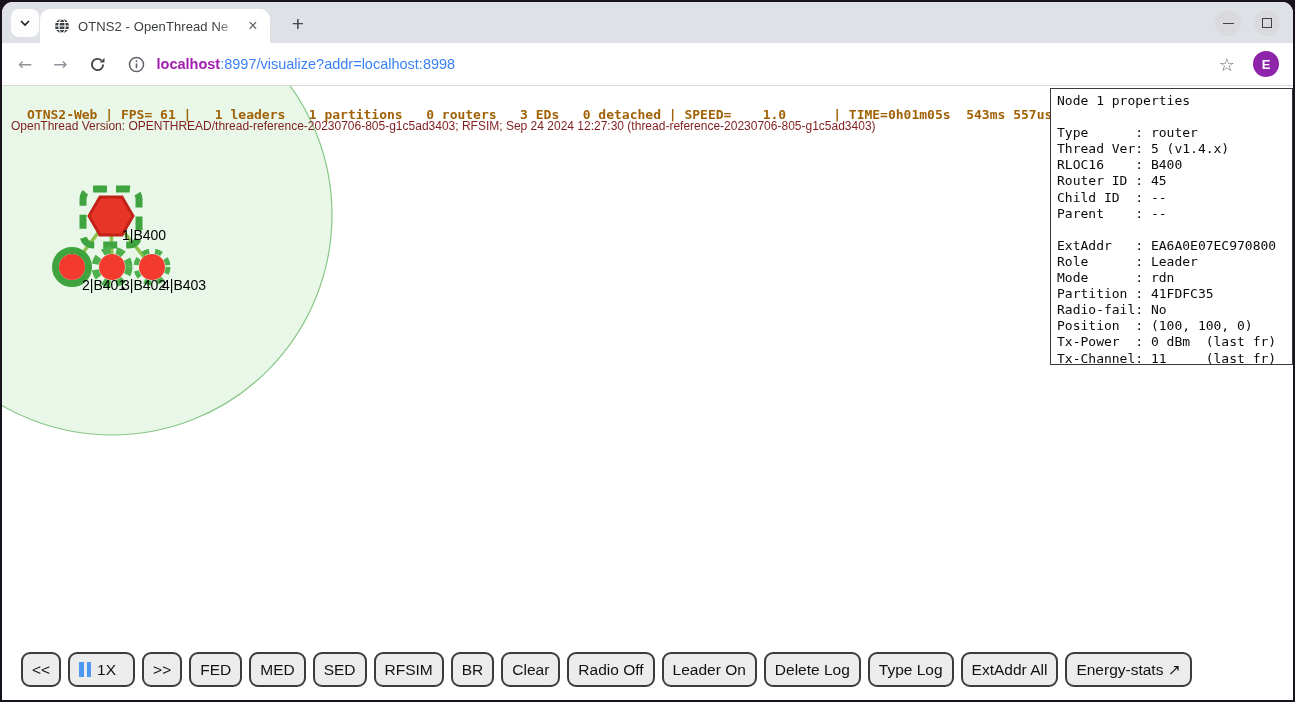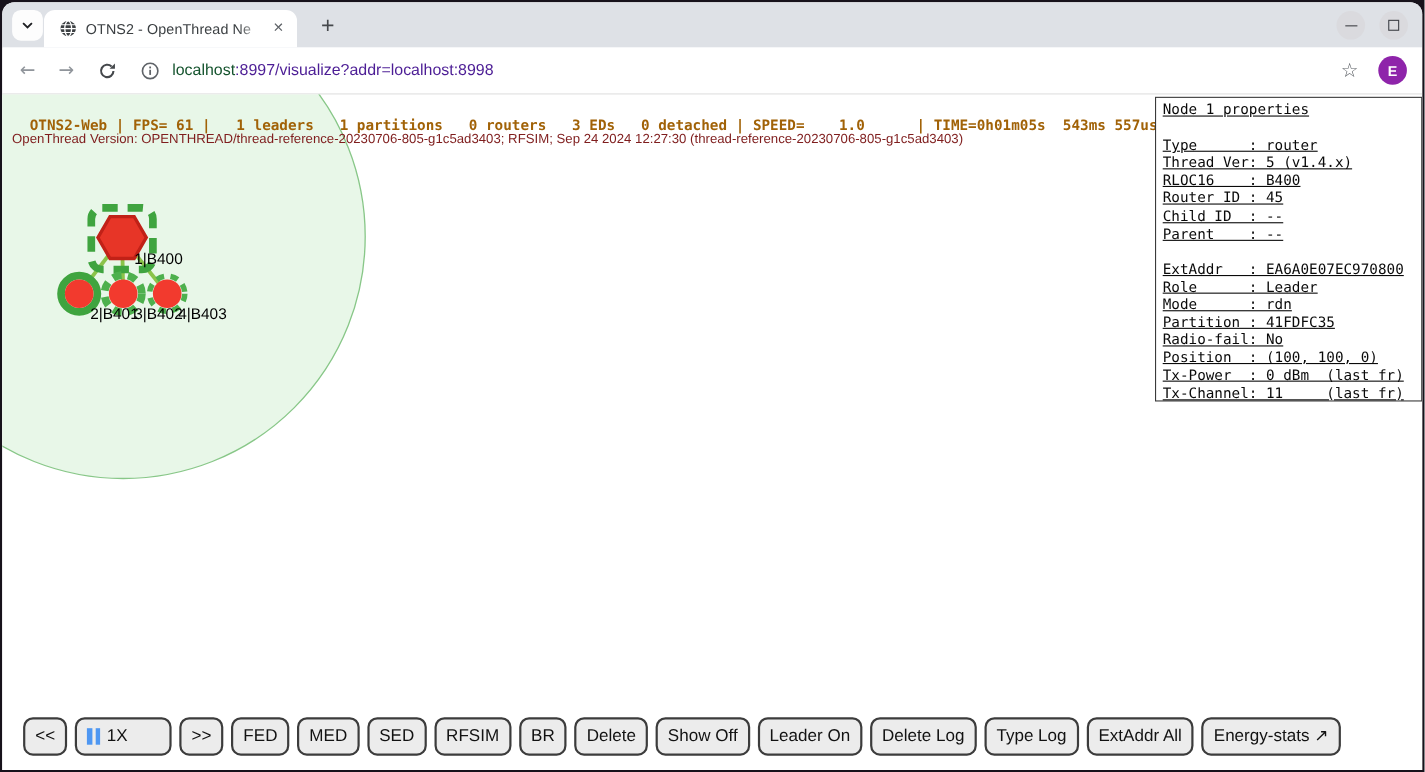--- a/index.html
+++ b/index.html
@@ -53,22 +53,22 @@
   
   .toolbar {
     height: 43px; background: #fff; display: flex; align-items: center;
     padding: 0 14px 0 16px; border-bottom: 1px solid #d8d8d8;
   }
   .navicon { font-size: 17px; color: #90959b; margin-right: 21px; cursor: pointer;
     font-family: "DejaVu Sans", sans-serif; }
   .reload-wrap { margin-right: 22px; cursor: pointer; display: flex; }
   .info-wrap { margin-right: 12px; cursor: pointer; display: flex; }
   .url { flex: 1; font-size: 14.5px; white-space: nowrap; overflow: hidden; cursor: text; }
-  .url .host { color: #14532d; }
-  .url .rest { color: #4c1d95; }
+  .url .host { color: #a21caf; font-weight: bold; }
+  .url .rest { color: #3b82f6; }
   .star { font-size: 18px; color: #5f6368; margin: 0 18px 0 8px; cursor: pointer;
     font-family: "DejaVu Sans", sans-serif; }
   .avatar {
     width: 26px; height: 26px; border-radius: 50%; background: #8e24aa;
     color: #fff; font-size: 13px; font-weight: bold; display: flex;
     align-items: center; justify-content: center; cursor: pointer;
   }
   
   .content { position: relative; height: 614px; background: #fff; }
   .netsvg { position: absolute; left: 0; top: 0; }
@@ -88,34 +88,34 @@
   .version {
     position: absolute; left: 9px; top: 33px; font-size: 12px;
     color: #7f1d1d; white-space: nowrap; z-index: 3;
   }
   .panel {
     position: absolute; top: 2px; right: 0; width: 243px; height: 277px;
     background: #fff; border: 1px solid #3a3a3a; z-index: 4;
   }
   .panel pre {
     margin: 0; padding: 4px 6px;
-    font: 13px/16.1px "DejaVu Sans Mono", monospace; color: #0a0a0a; text-decoration: underline;
+    font: 13px/16.1px "DejaVu Sans Mono", monospace; color: #0a0a0a;
   }
   
   .btoolbar {
     position: absolute; left: 19px; bottom: 13px; display: flex; gap: 7px;
     z-index: 5;
   }
   .tbtn {
     height: 35px; background: #ececec; border: 2.5px solid #3c3c3c;
     border-radius: 9px; padding: 0 9px; display: flex; align-items: center;
     gap: 6px; font: 15.5px "Liberation Sans", "DejaVu Sans", sans-serif;
     color: #121212; cursor: pointer; white-space: nowrap;
   }
-  .tbtn.speed { width: 88px; justify-content: flex-start; }
+  .tbtn.speed { width: 67px; justify-content: flex-start; }
   .pause-icon { display: flex; gap: 3px; }
   .pause-icon i { display: block; width: 4.5px; height: 15px; background: #4e97f2; }
 </style>
 </head>
 <body>
 
 <div class="window">
 
   <div class="tabstrip">
     <div class="tab-search">
@@ -242,24 +242,24 @@
         <button class="tbtn">
           <span>SED</span>
         </button>
         <button class="tbtn">
           <span>RFSIM</span>
         </button>
         <button class="tbtn">
           <span>BR</span>
         </button>
         <button class="tbtn">
-          <span>Delete</span>
-        </button>
-        <button class="tbtn">
-          <span>Show Off</span>
+          <span>Clear</span>
+        </button>
+        <button class="tbtn">
+          <span>Radio Off</span>
         </button>
         <button class="tbtn">
           <span>Leader On</span>
         </button>
         <button class="tbtn">
           <span>Delete Log</span>
         </button>
         <button class="tbtn">
           <span>Type Log</span>
         </button>

